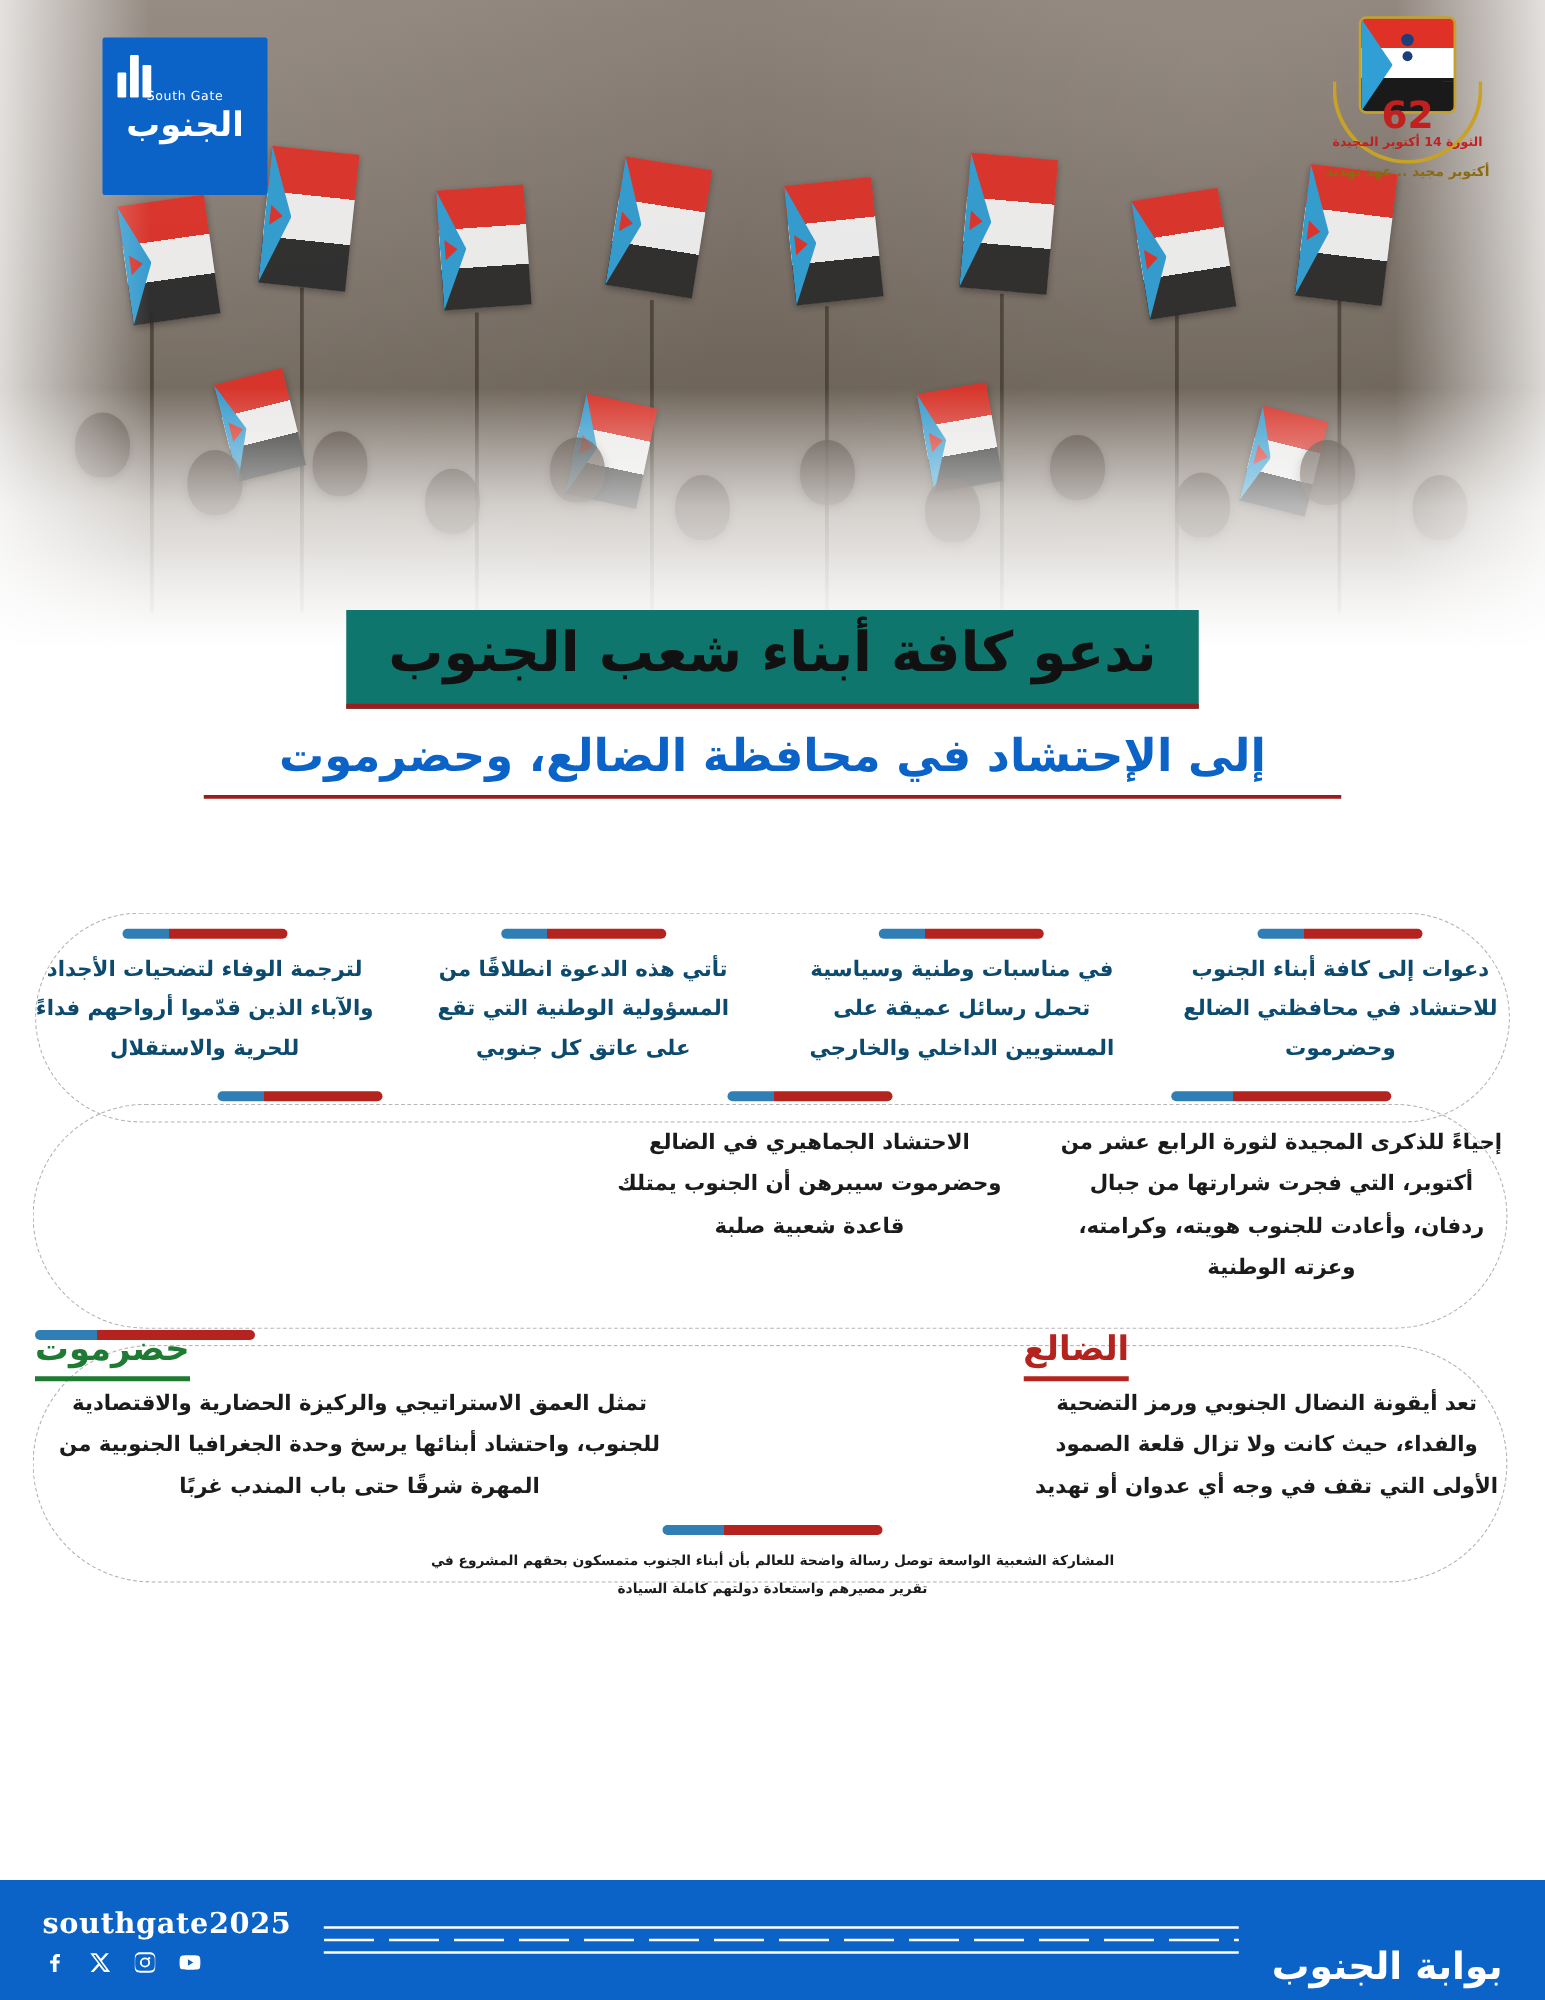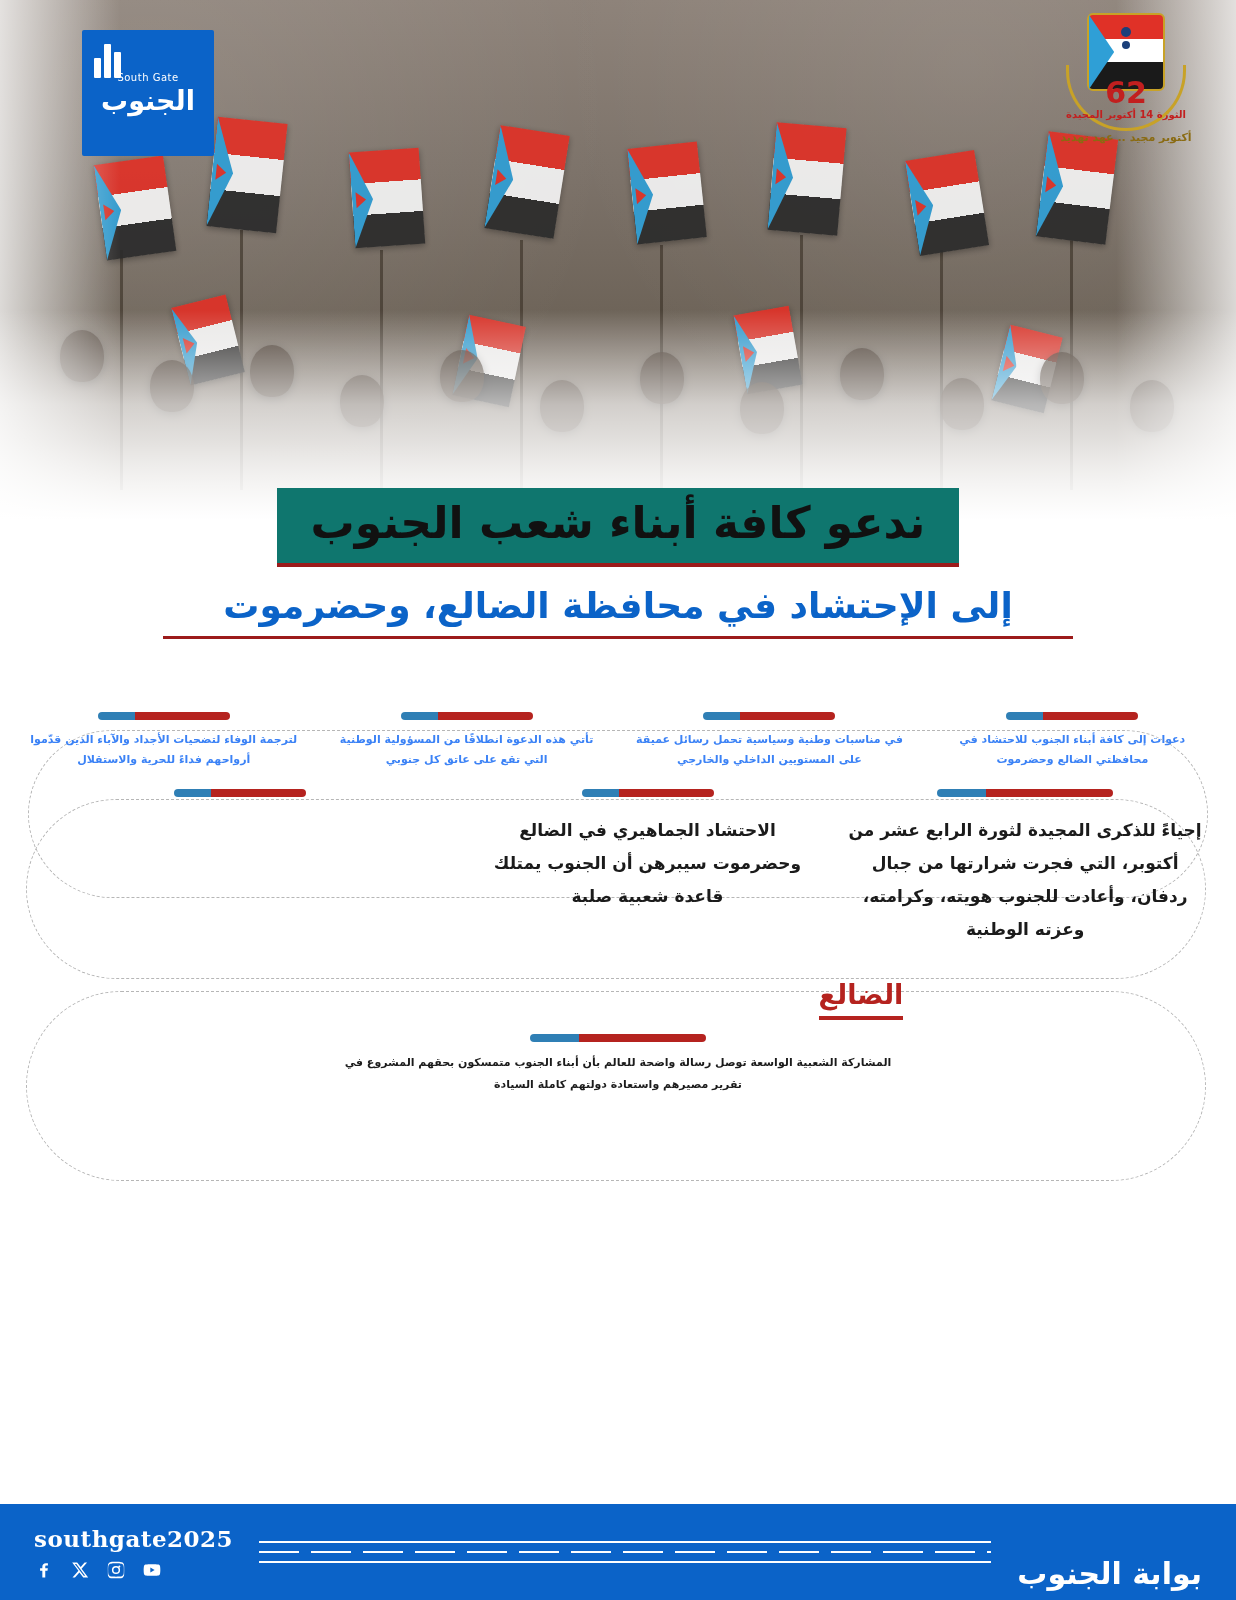--- a/index.html
+++ b/index.html
@@ -180,24 +180,25 @@
   }
   .bar.wide { width: 176px; }
 
   .row { display:flex; justify-content: space-between; }
 
   
   .row1 { gap: 12px; }
   .row1 .col {
     width: 23%;
     text-align: center;
-    font-size: 11px;
-    font-weight: 700;
-    color: #3b82f6;
+    font-size: 17px;
+    font-weight: 700;
+    color: #0c4a6e;
     line-height: 1.85;
+    margin-top: 31px;
   }
   .row1 .col p { margin: 0; }
   .dashed-r1 {
     position: absolute;
     left: 0; top: 18px;
     width: 1180px; height: 168px;
     border: 1.5px dashed #b6b6b6;
     border-radius: 90px;
     pointer-events: none;
   }
@@ -406,20 +407,26 @@
         <div class="bar"></div>
       </div>
     </div>
   </div>
 
   <div style="position:relative;">
     <div class="dashed-big" style="left:-2px; top:12px; width:1180px; height:190px; border-radius:100px;"></div>
     <div class="row row3">
       <div class="block b1">
         <div class="label">الضالع</div>
+        <div class="body">تعد أيقونة النضال الجنوبي ورمز التضحية والفداء، حيث كانت ولا تزال قلعة الصمود الأولى التي تقف في وجه أي عدوان أو تهديد</div>
+      </div>
+      <div class="block b2">
+        <div class="label green">حضرموت</div>
+        <div class="bar wide" style="margin:0 auto 8px 0;"></div>
+        <div class="body">تمثل العمق الاستراتيجي والركيزة الحضارية والاقتصادية للجنوب، واحتشاد أبنائها يرسخ وحدة الجغرافيا الجنوبية من المهرة شرقًا حتى باب المندب غربًا</div>
       </div>
     </div>
   </div>
 
   <div class="row4">
     <div class="bar wide"></div>
     <div class="body">المشاركة الشعبية الواسعة توصل رسالة واضحة للعالم بأن أبناء الجنوب متمسكون بحقهم المشروع في تقرير مصيرهم واستعادة دولتهم كاملة السيادة</div>
   </div>
 
 </div>

